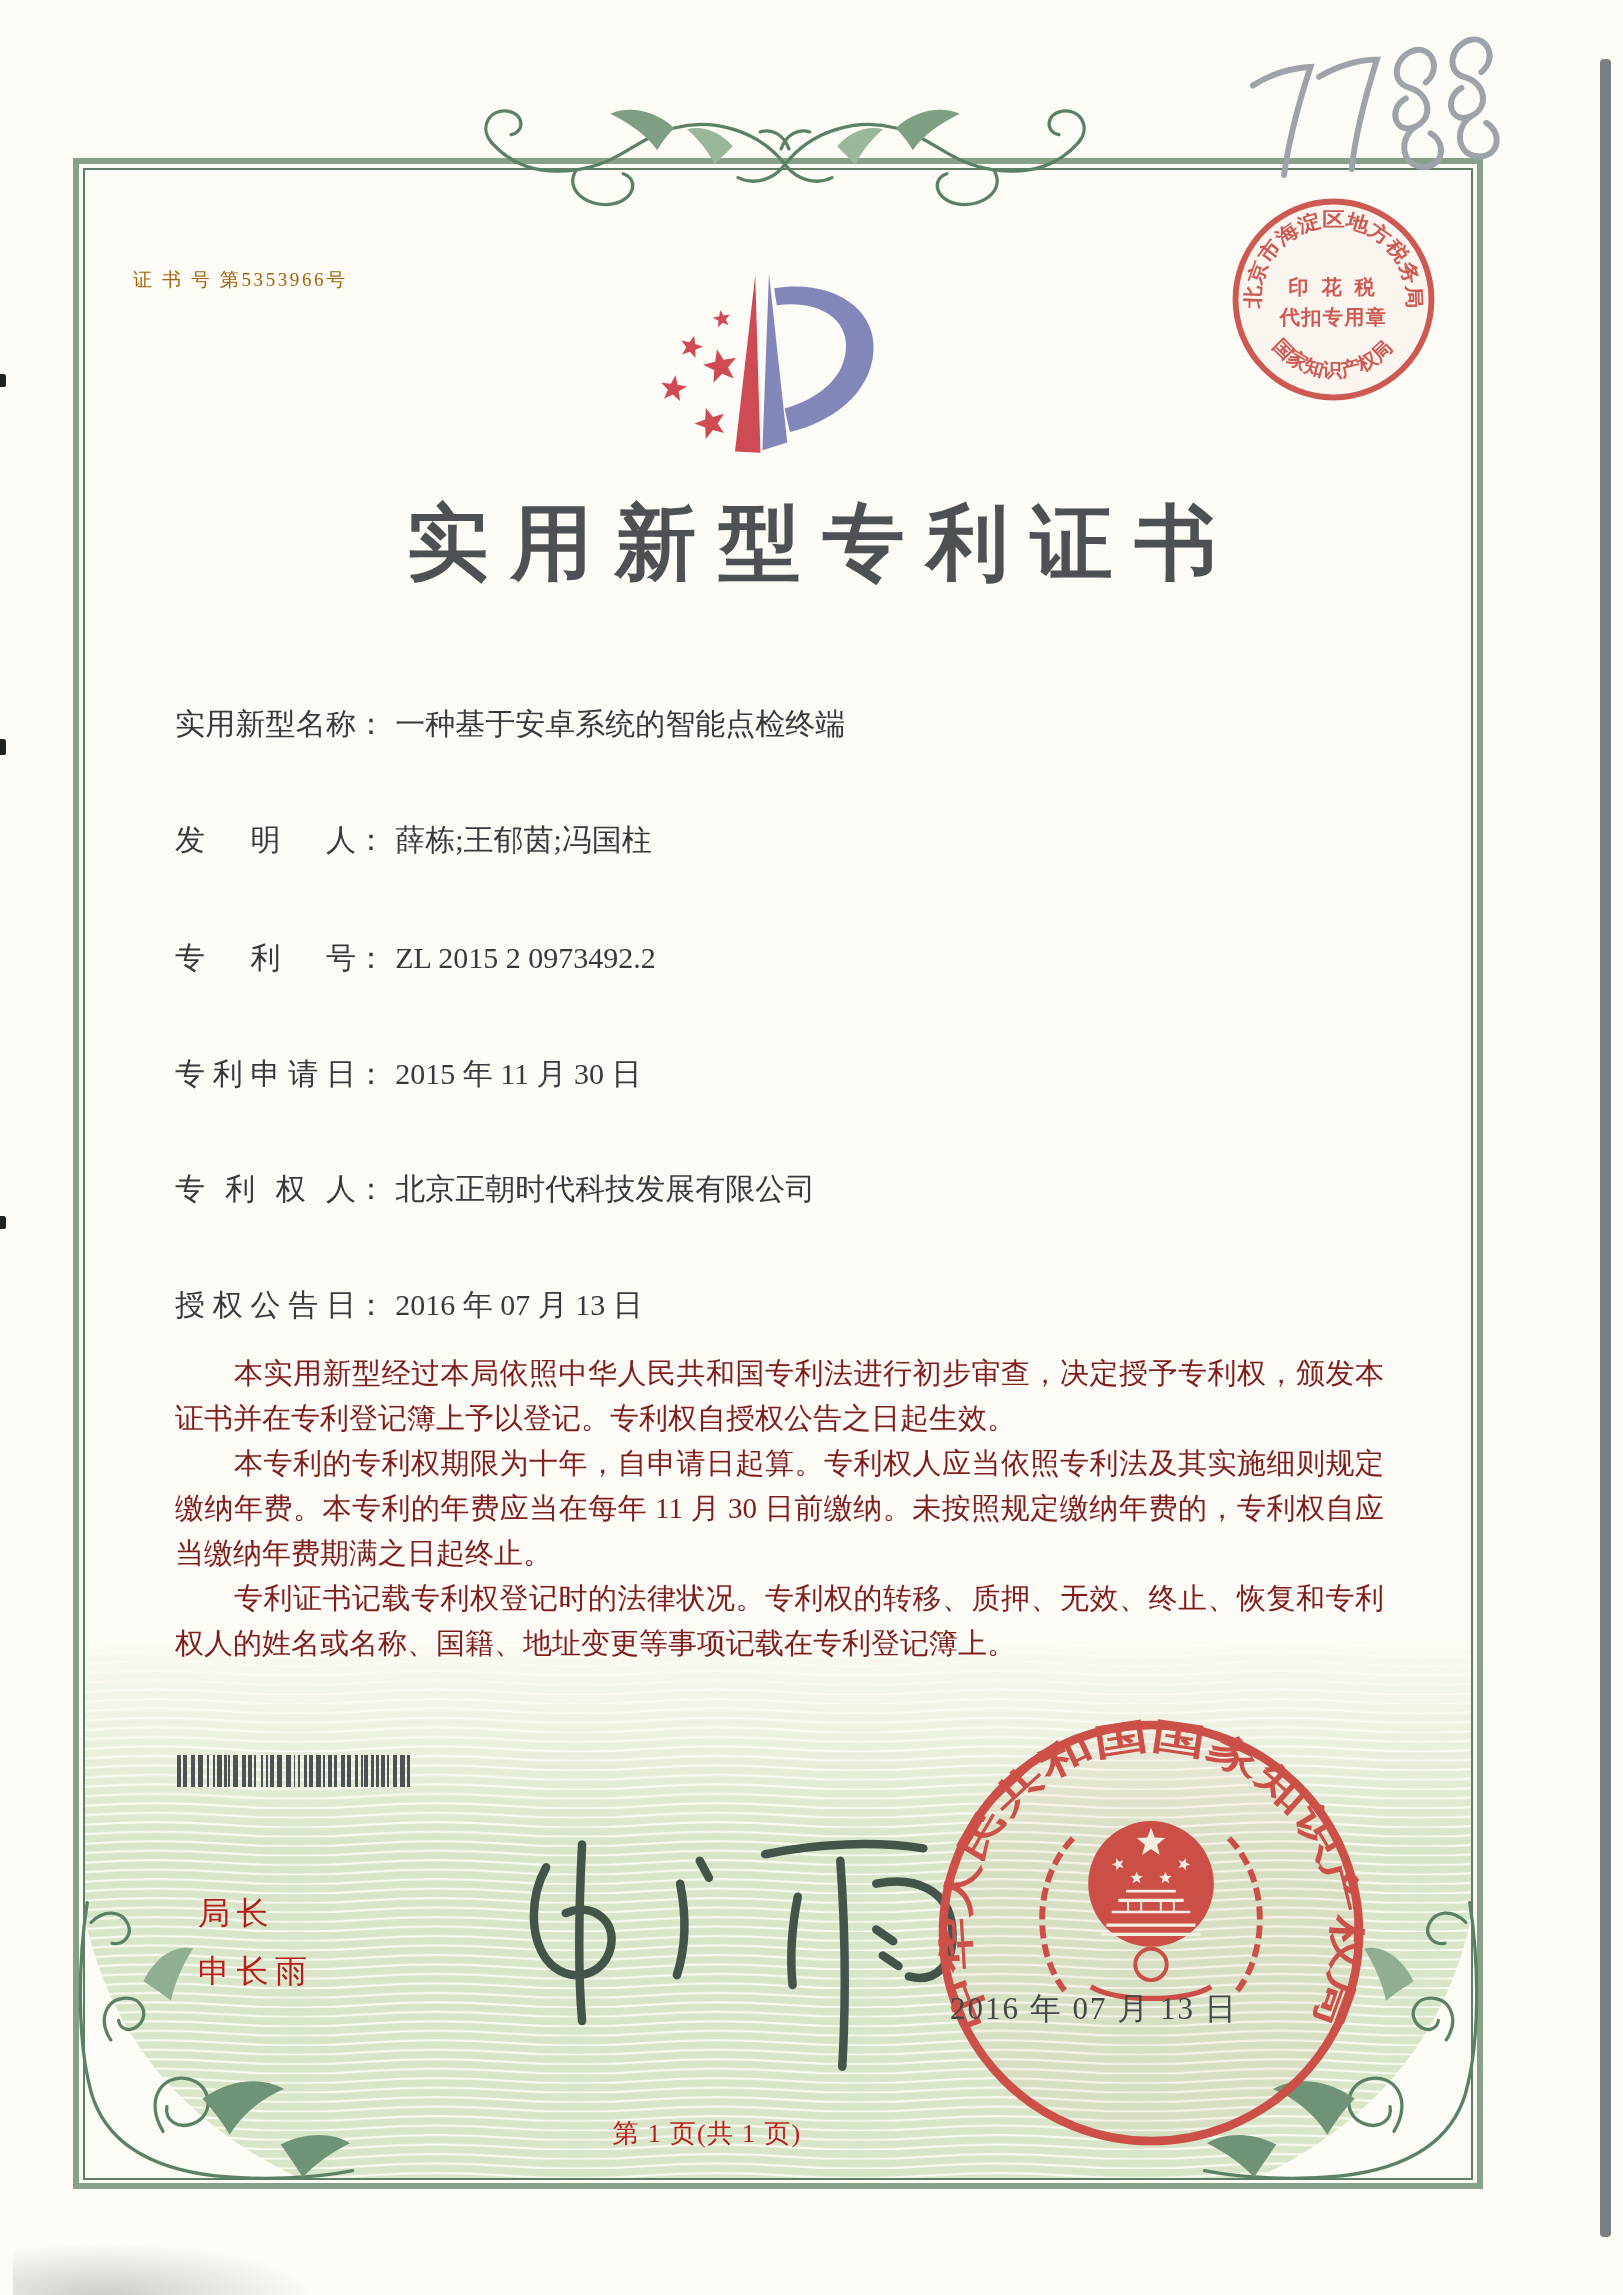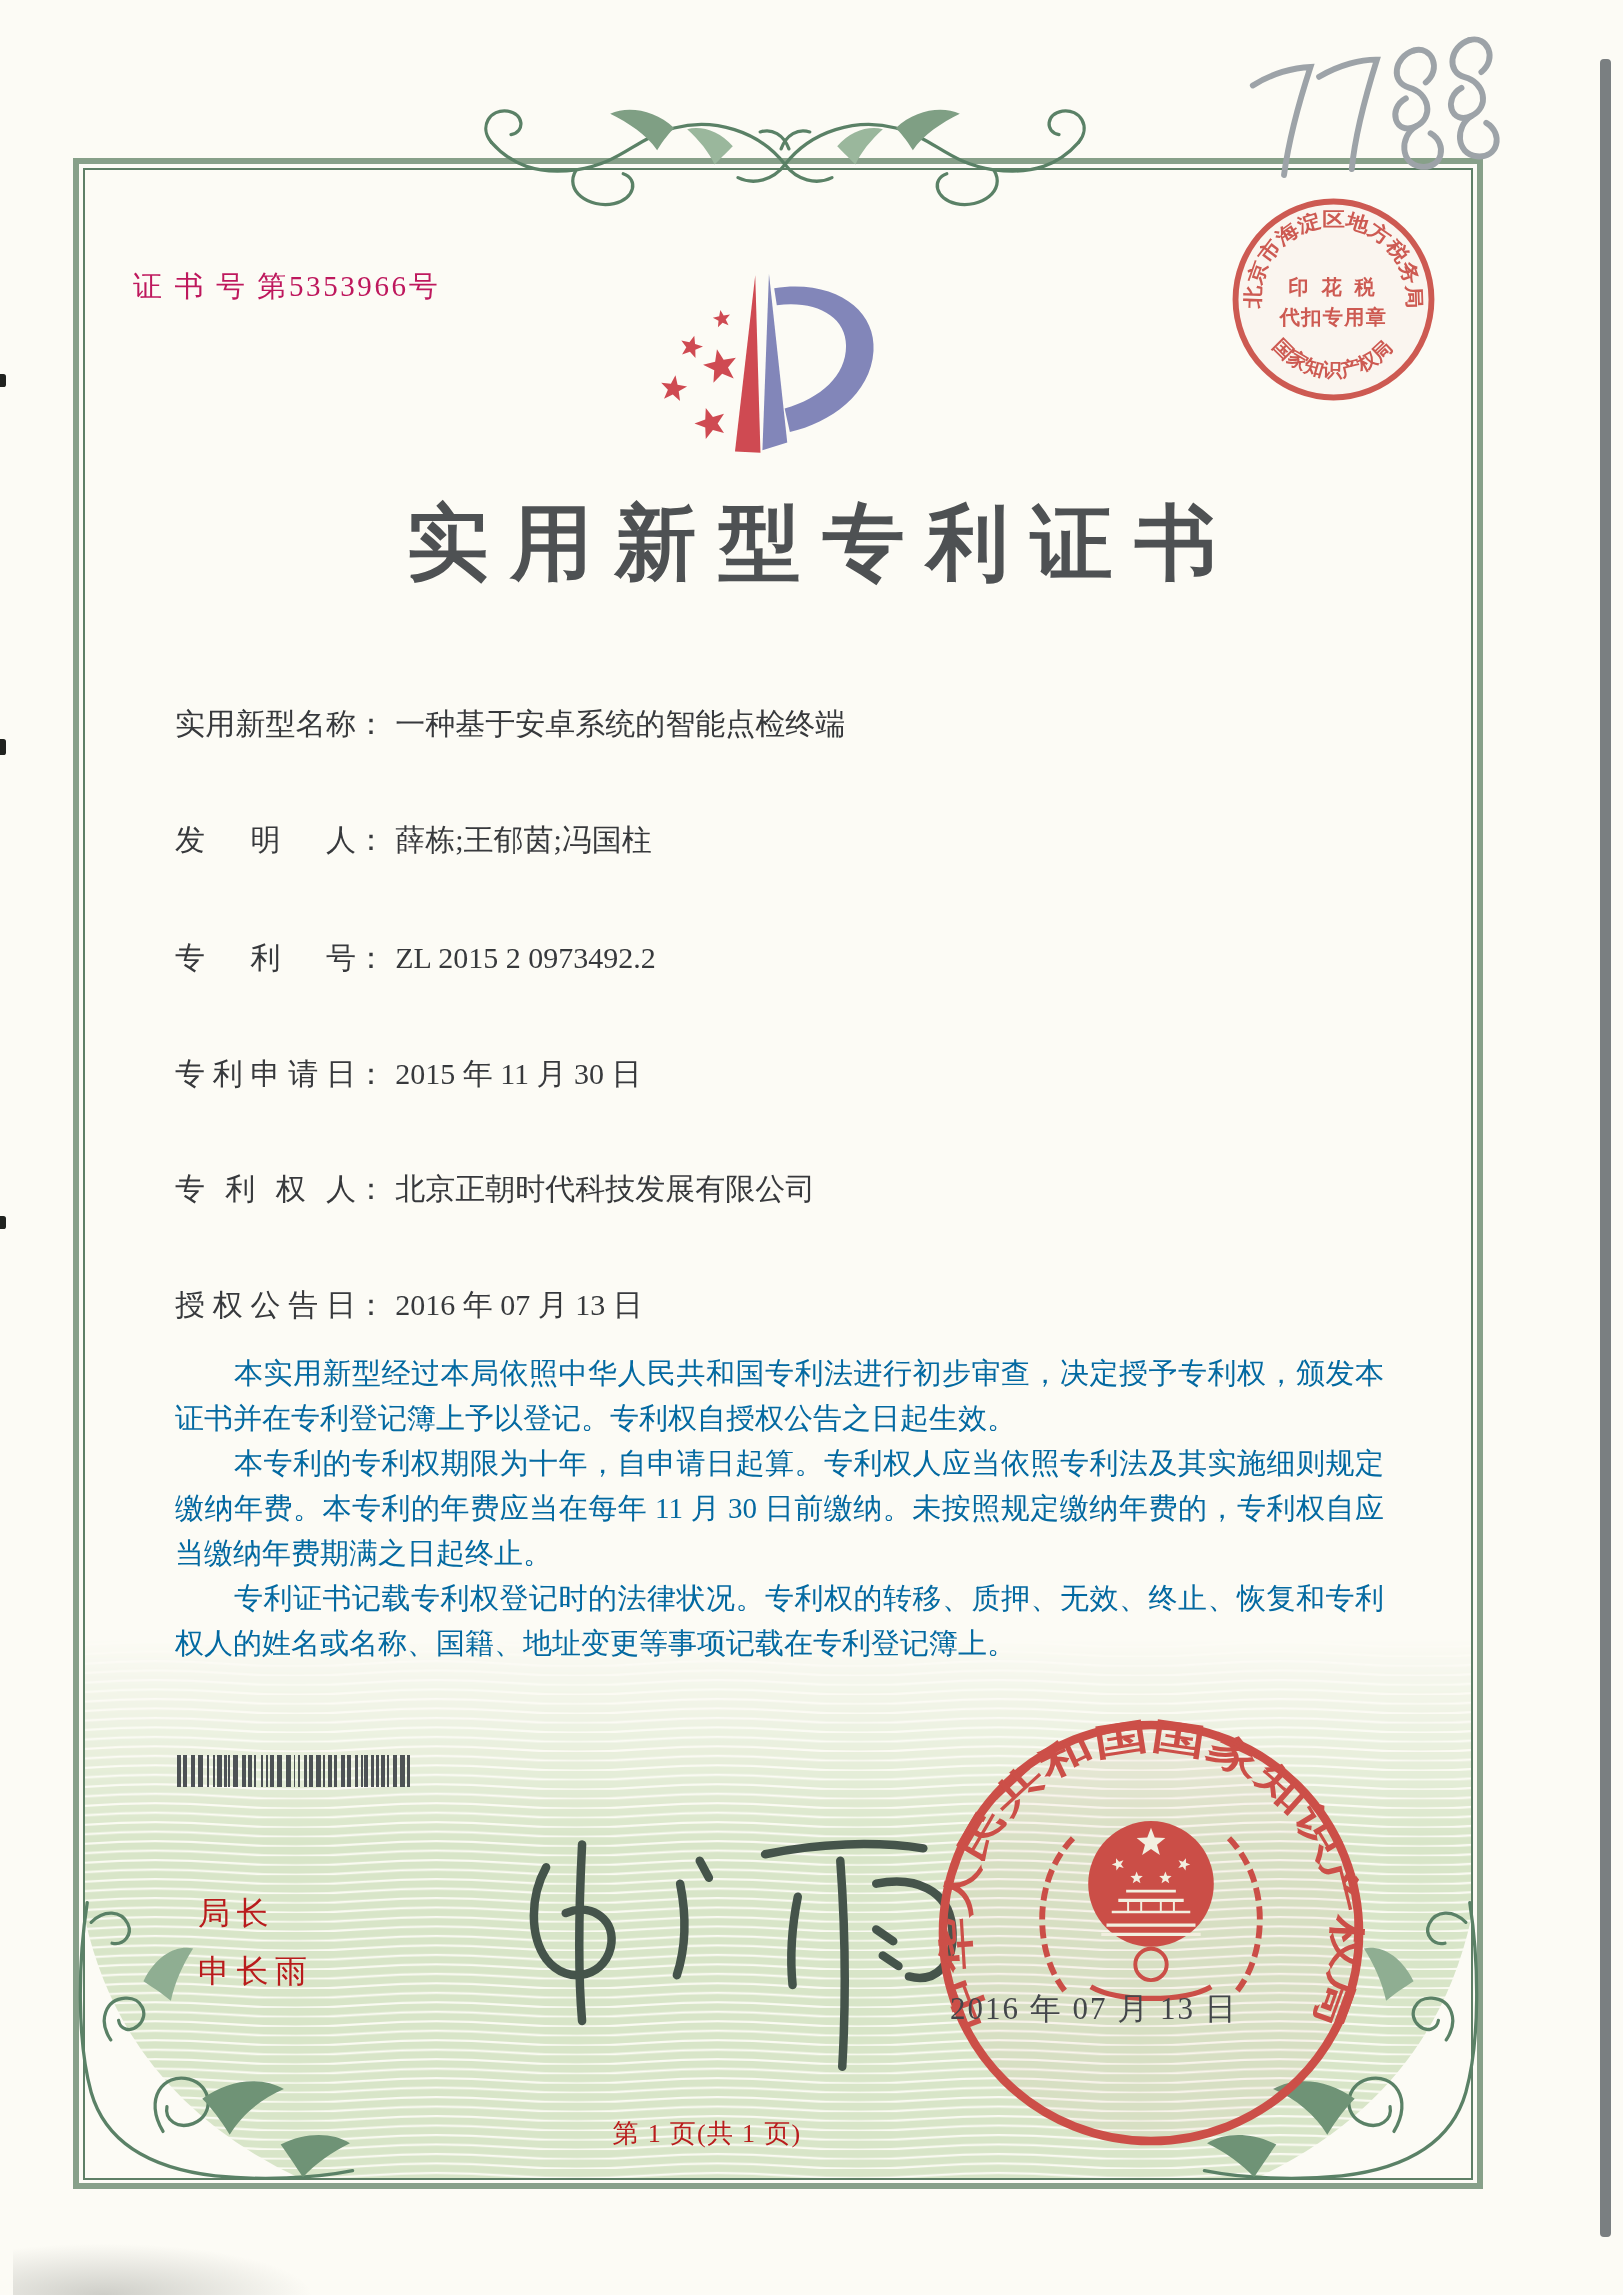--- a/index.html
+++ b/index.html
@@ -8,27 +8,27 @@
   .abs{position:absolute;}
   
   .scan-edge-right{left:1600px;top:59px;width:10.5px;height:2178px;background:#63686c;border-radius:3.9px;opacity:.85;}
   .scan-tick{width:5.9px;background:#20221f;border-radius:0 2.6px 2.6px 0;}
   .scan-curl{left:13px;top:2243px;width:301px;height:52px;
      background:radial-gradient(ellipse at 30% 100%,rgba(120,122,116,.35),rgba(120,122,116,0) 70%);}
   
   .frame-outer{left:73px;top:158px;width:1410px;height:2031px;border:6.5px solid #87a089;box-sizing:border-box;}
   .frame-inner{left:83px;top:168px;width:1390px;height:2012px;border:2px solid #5e7f66;box-sizing:border-box;}
   
-  .certno{left:133px;top:267px;font-size:29px;color:#be185d;letter-spacing:2.6px;}
+  .certno{left:133px;top:267px;font-size:19px;color:#a16207;letter-spacing:2.6px;}
   .title{left:0;top:489px;width:1623px;text-align:center;font-size:82px;font-weight:bold;
          color:#4e5153;letter-spacing:22px;text-indent:22px;}
   .row{left:175px;font-size:30px;color:#37393c;white-space:nowrap;}
   .row .flabel{display:inline-block;width:181px;text-align:justify;text-align-last:justify;vertical-align:top;}
   .row .fvalue{margin-left:9.2px;}
-  .paras{left:175px;top:1351px;width:1209px;font-size:29px;line-height:45px;color:#0369a1;
+  .paras{left:175px;top:1351px;width:1209px;font-size:29px;line-height:45px;color:#7f1d1d;
          text-align:justify;text-justify:inter-ideograph;}
   .paras p{margin:0;text-indent:59px;}
   .barcode{left:177px;top:1755px;width:239px;height:32px;}
   .barcode div{position:absolute;top:0;bottom:0;background:#4d5255;}
   .signer{left:198px;font-size:32px;color:#b91c1c;letter-spacing:6.5px;}
   .datebox{left:950px;top:1988px;font-size:31px;color:#43464a;letter-spacing:2px;z-index:6;}
   .footer{left:576px;top:2116px;width:262px;text-align:center;font-size:26px;color:#b91c1c;letter-spacing:1.3px;}
   svg{overflow:visible;}
 </style>
 </head>

